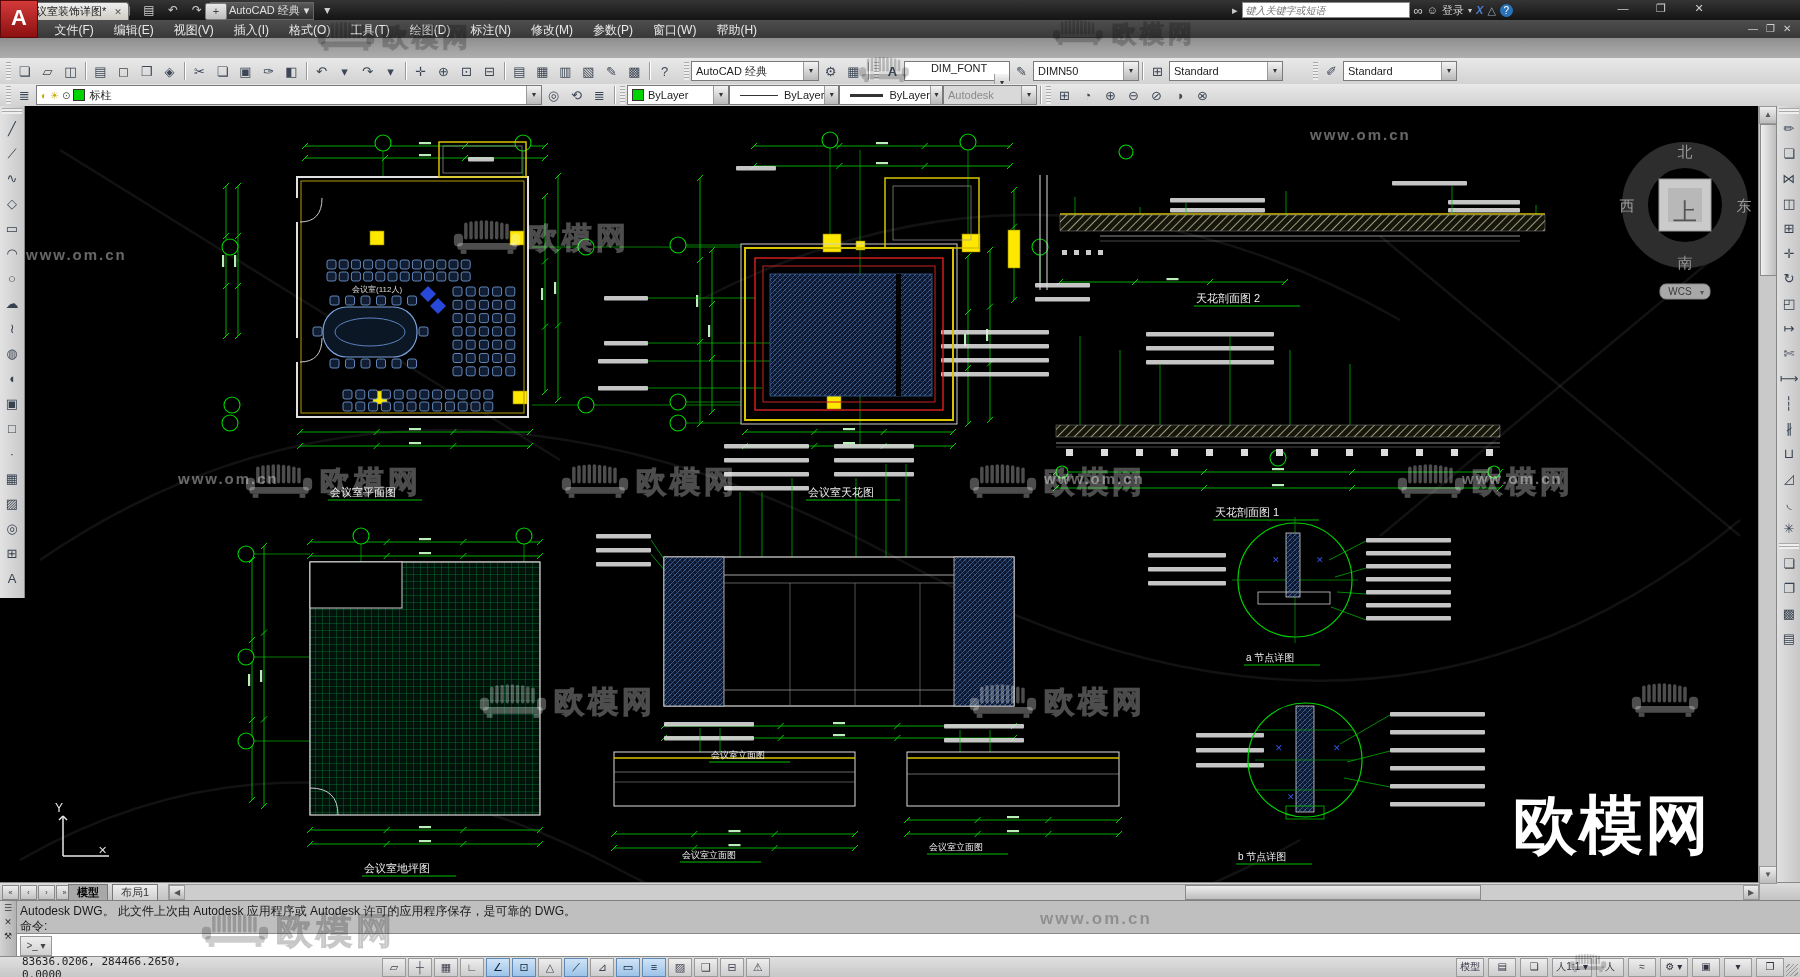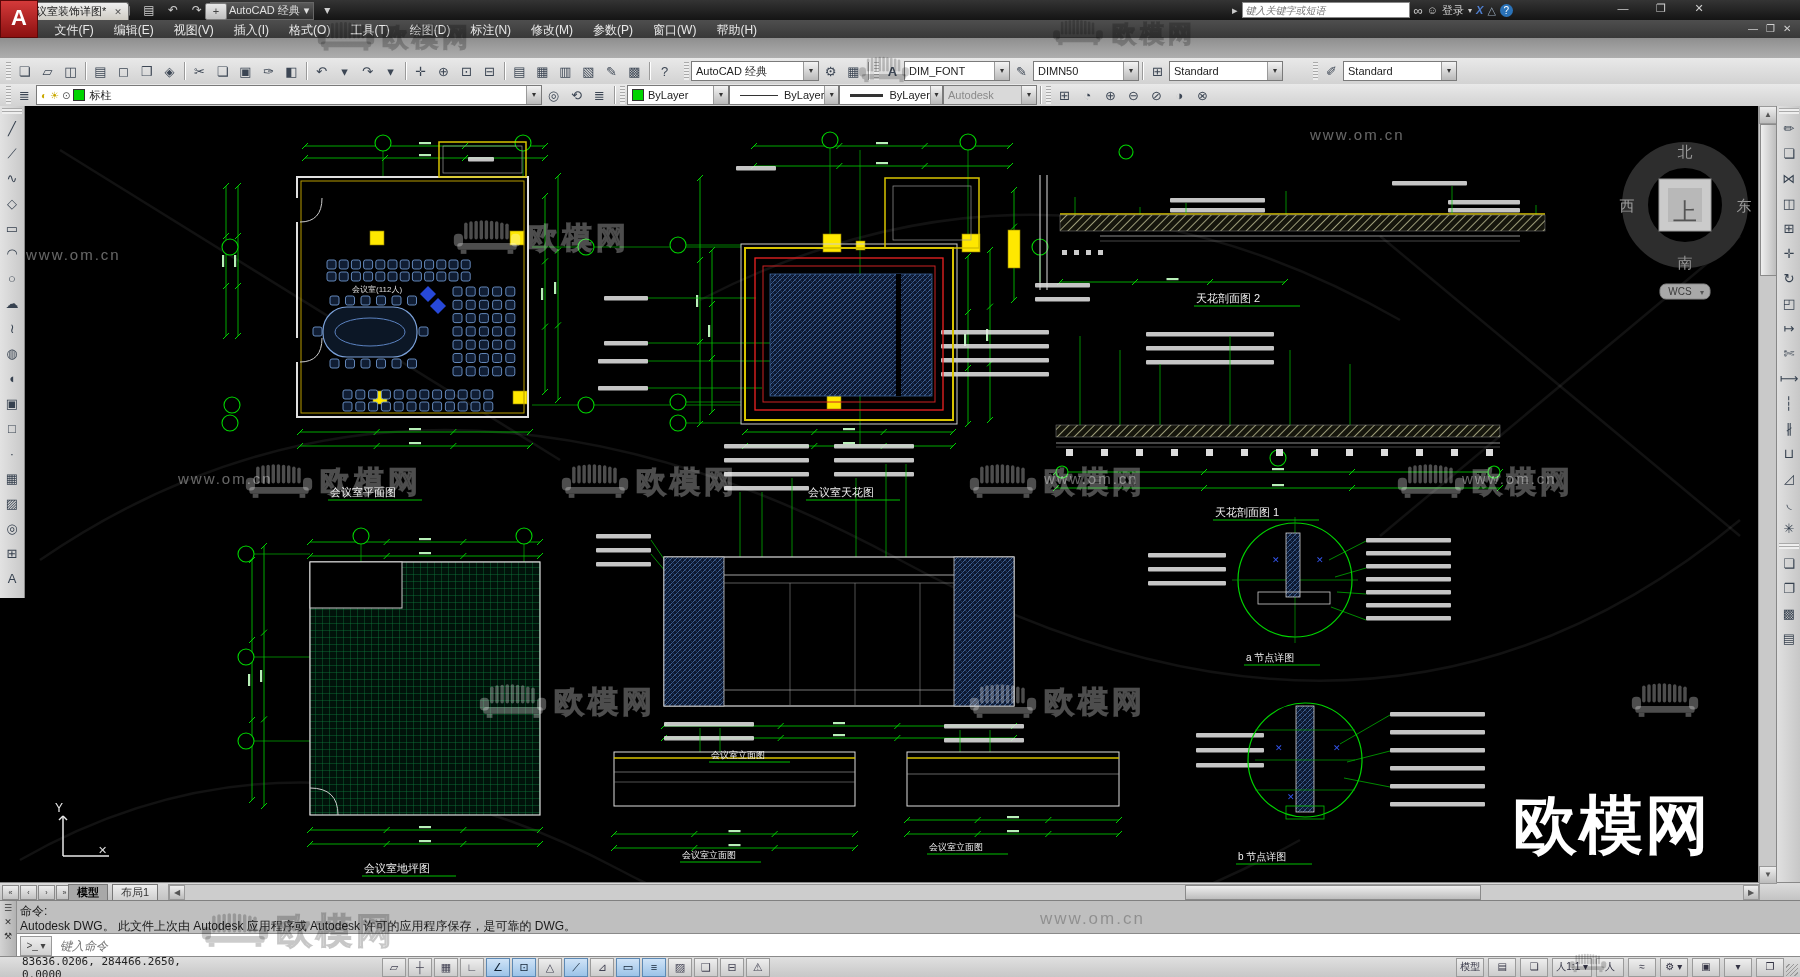--- a/index.html
+++ b/index.html
@@ -54,21 +54,21 @@
   .vthumb{left:1px;top:18px;width:15px;height:150px;background:linear-gradient(90deg,#efefef,#bdbdbd);border:1px solid #8a8a8a;}
   .sarrow{width:16px;height:16px;font-size:8px;color:#555;text-align:center;line-height:16px;background:linear-gradient(#eee,#bbb);border:1px solid #999;}
   .modbar{left:1776px;top:106px;width:24px;height:776px;background:linear-gradient(90deg,#e0e0e0,#c6c6c6);border-left:1px solid #888;z-index:11;}
   
   .wm{display:flex;align-items:center;gap:6px;pointer-events:none;z-index:6;}
   .wm svg{width:70px;height:40px;}
   .wm-light{color:rgba(255,255,255,.30);}
   .wm-dark{color:rgba(0,0,0,.20);}
   .wm-text{font-weight:bold;font-size:30px;letter-spacing:4px;color:transparent;-webkit-text-stroke:1.2px rgba(255,255,255,.30);}
   .wm-text-dark{-webkit-text-stroke:1.2px rgba(0,0,0,.22);}
-  .wm-url{position:absolute;color:rgba(255,255,255,.40);font-weight:normal;font-size:15px;letter-spacing:2px;pointer-events:none;z-index:6;}
+  .wm-url{position:absolute;color:rgba(255,255,255,.40);font-weight:bold;font-size:15px;letter-spacing:2px;pointer-events:none;z-index:6;}
   .bigwm{position:absolute;color:#fff;font-weight:bold;z-index:50;pointer-events:none;text-shadow:0 0 2px rgba(0,0,0,.4);}
   
   .tabsrow{left:0;top:882px;width:1800px;height:18px;background:linear-gradient(#dcdcdc,#c2c2c2);border-top:1px solid #888;}
   .tnav{left:2px;top:2px;display:flex;gap:1px;}
   .tnav span{width:15px;height:13px;background:linear-gradient(#eee,#c2c2c2);border:1px solid #8a8a8a;font-size:7px;color:#333;text-align:center;line-height:13px;}
   .mtab{top:1px;height:15px;padding:0 8px;font-size:11px;line-height:15px;border:1px solid #777;}
   .mtab.active{background:#a8a8a8;color:#000;font-weight:bold;}
   .mtab.idle{background:linear-gradient(#efefef,#cfcfcf);color:#333;}
   .hscroll{left:168px;top:1px;width:1590px;height:15px;background:#cdcdcd;border:1px solid #999;}
   .hthumb{left:1016px;top:0px;width:294px;height:13px;background:linear-gradient(#efefef,#bdbdbd);border:1px solid #8a8a8a;}
@@ -217,21 +217,21 @@
       <span class="grip" style="margin-left:8px;"></span>
       <span class="combo" style="width:122px;">
         <span>AutoCAD 经典</span>
           <span class="arrow">▾</span>
       </span>
       <span class="ticon">⚙</span>
       <span class="ticon">▦</span>
       <span class="tsep"></span>
       <span class="grip"></span>
       <span class="ticon" style="font-weight:bold;">A</span>
-      <span class="combo" style="width:100px;">
+      <span class="combo" style="width:100px;flex-direction:column;">
         <span>DIM_FONT</span>
           <span class="arrow">▾</span>
       </span>
       <span class="ticon">✎</span>
       <span class="combo" style="width:100px;">
         <span>DIMN50</span>
           <span class="arrow">▾</span>
       </span>
       <span class="tsep"></span>
       <span class="ticon">⊞</span>
@@ -1082,26 +1082,25 @@
     </div>
   </div>
 
   <div class="abs cmd">
     <div class="abs cmdstrip">
       <span>☰</span>
       <span>✕</span>
       <span>⚒</span>
     </div>
     <div class="abs cmdhist">
+      <div>Autodesk DWG。  此文件上次由 Autodesk 应用程序或 Autodesk 许可的应用程序保存，是可靠的 DWG。</div>
       <div>命令:</div>
-      <div>Autodesk DWG。  此文件上次由 Autodesk 应用程序或 Autodesk 许可的应用程序保存，是可靠的 DWG。</div>
     </div>
     <div class="abs cmdinput">
       <span class="promptbtn">&gt;_ ▾</span>
-      <input class="cmdfield" placeholder="键入命令" style="">
     </div>
     <div class="abs wm wm-dark" style="left:200px;top:6px;">
         <svg>
           <use href="#sofa-sym" fill="currentColor"></use>
         </svg>
       <span class="wm-text wm-text-dark" style="font-size:36px;">欧模网</span>
       </div>
     <span class="wm-url" style="left:1040px;top:8px;color:rgba(0,0,0,.25);font-size:17px;">www.om.cn</span>
   </div>
 

